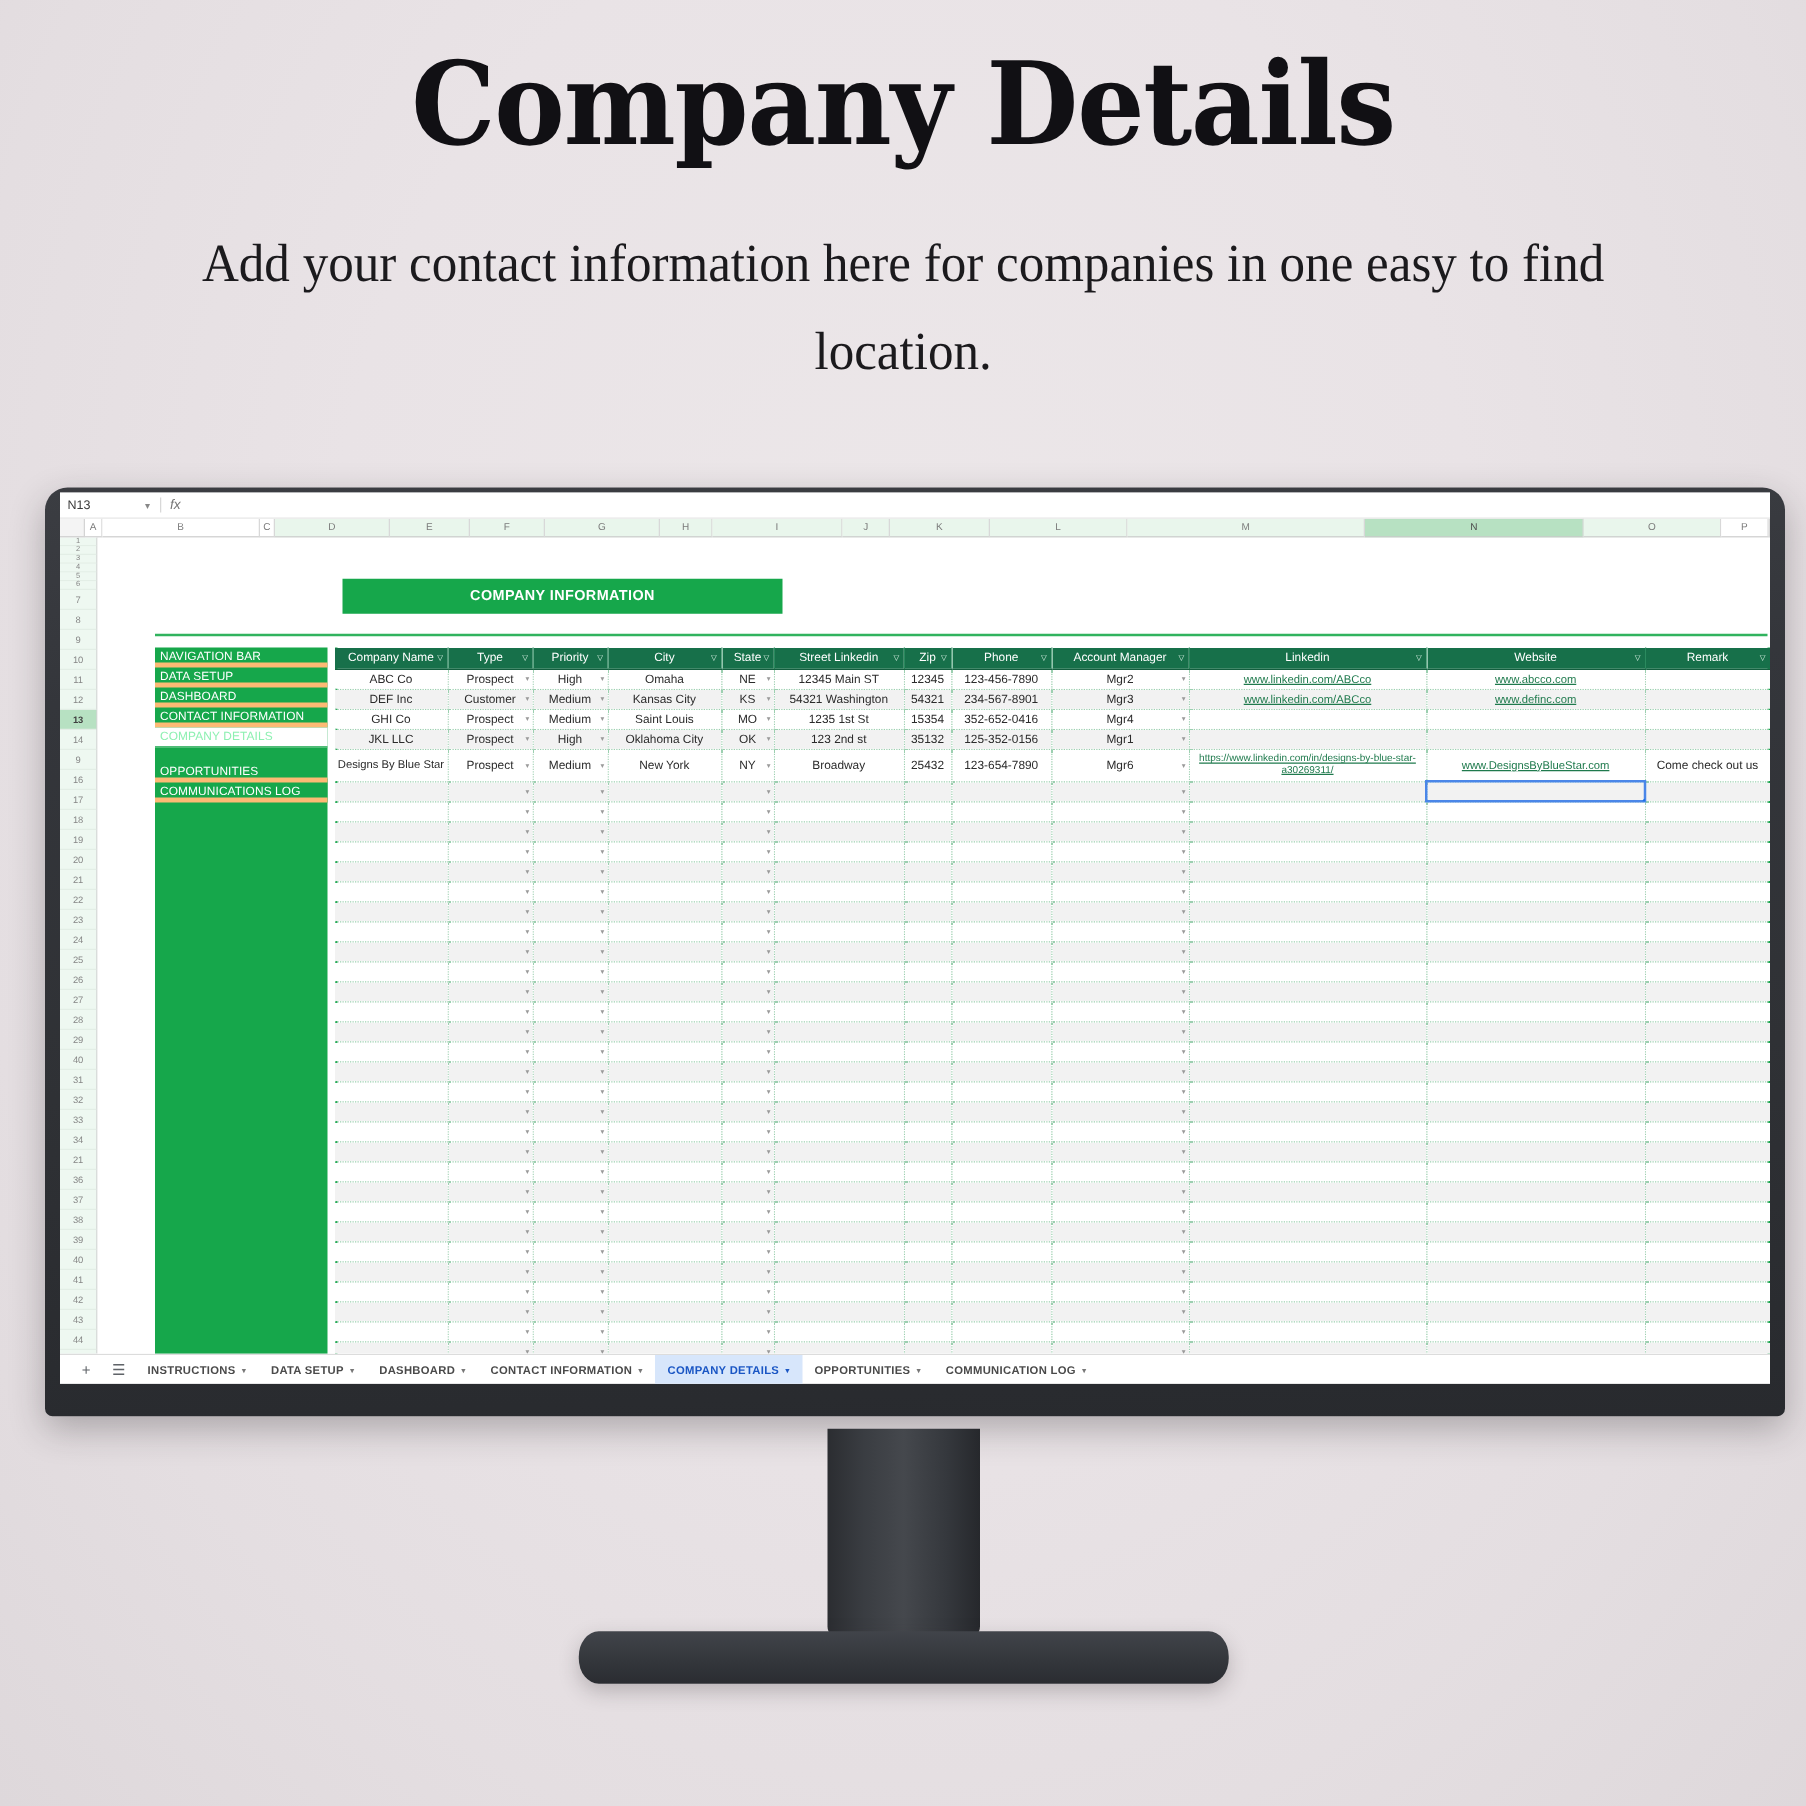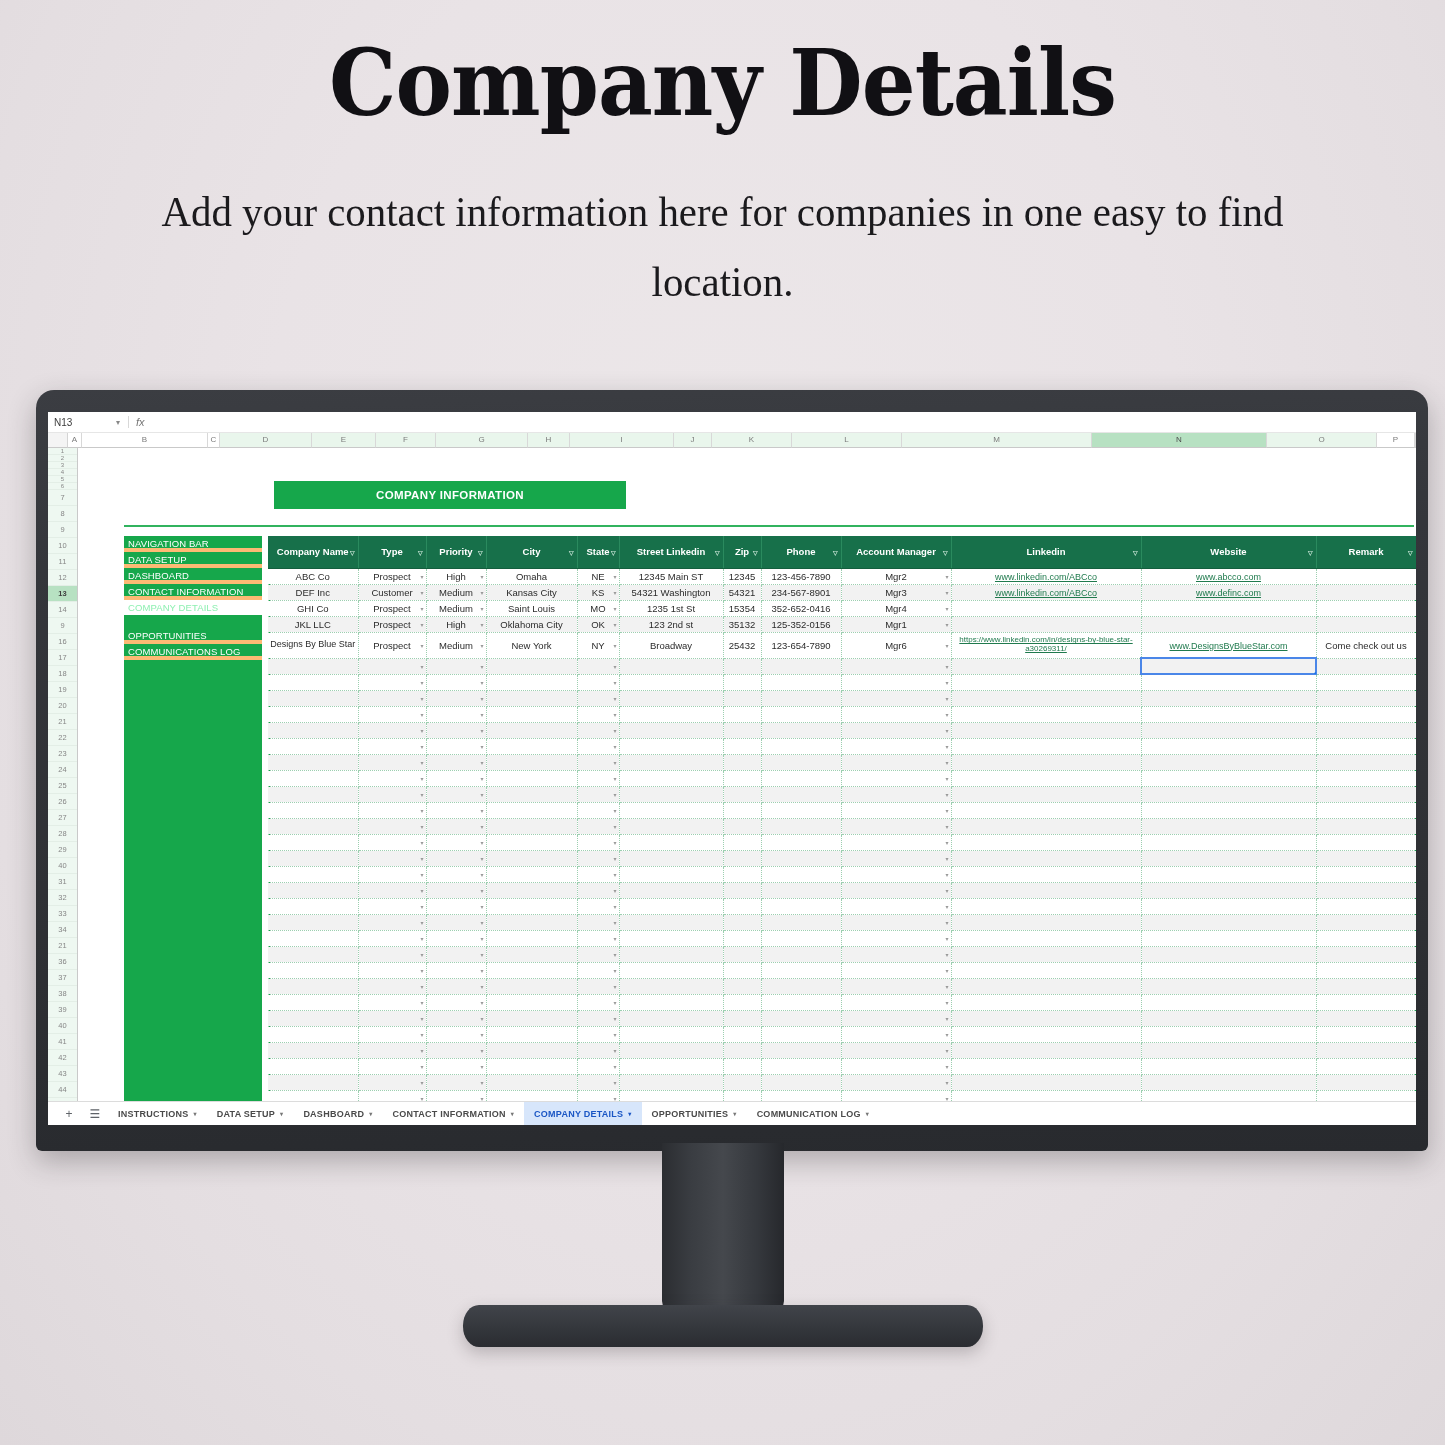--- a/index.html
+++ b/index.html
@@ -30,21 +30,21 @@
     margin: 44px auto 0;
     max-width: 1205px;
     transform: scaleX(0.95);
   }
 
   
   .monitor { position: absolute; left: 36px; top: 390px; width: 1392px; }
   .bezel {
     background: linear-gradient(178deg, #3b3d42 0%, #34363b 22%, #2f3135 62%, #282a2e 100%);
     border-radius: 18px 18px 6px 6px;
-    padding: 22px 12px 26px 12px;
+    padding: 4px 12px 26px 12px;
     box-shadow: 0 10px 28px rgba(40,36,40,0.30);
   }
   .screen {
     background: #ffffff;
     height: 713px;
     overflow: hidden;
     position: relative;
     display: flex;
     flex-direction: column;
   }
@@ -110,22 +110,22 @@
   .nav .gap { height: 12px; }
   .navblock {
     position: absolute; left: 46px; top: 193px; width: 138px; height: 495px;
     background: #16a74b;
   }
 
   
   .tbl { position: absolute; left: 190px; top: 88px; width: 1148px; }
   table { border-collapse: collapse; table-layout: fixed; width: 1148px; }
   thead th {
-    background: #17704a; color: #fff; font-size: 9.5px; font-weight: bold;
-    height: 32px; border-right: 1px solid #2a8a5e; border-bottom: 1px solid #145e3e;
+    background: #17704a; color: #fff; font-size: 9.5px; font-weight: normal;
+    height: 17px; border-right: 1px solid #2a8a5e; border-bottom: 1px solid #145e3e;
     position: relative; padding: 0 2px; white-space: nowrap; overflow: hidden;
   }
   thead th .flt {
     position: absolute; right: 3px; top: 50%; transform: translateY(-50%);
     font-size: 6px; color: #cfe9dc;
   }
   tbody td {
     font-size: 9.5px; color: #2b2b2b; height: 16px; text-align: center;
     border-right: 1px dotted #9ccfb0; border-bottom: 1px dotted #9ccfb0;
     position: relative; padding: 0 2px; overflow: hidden; white-space: nowrap;

